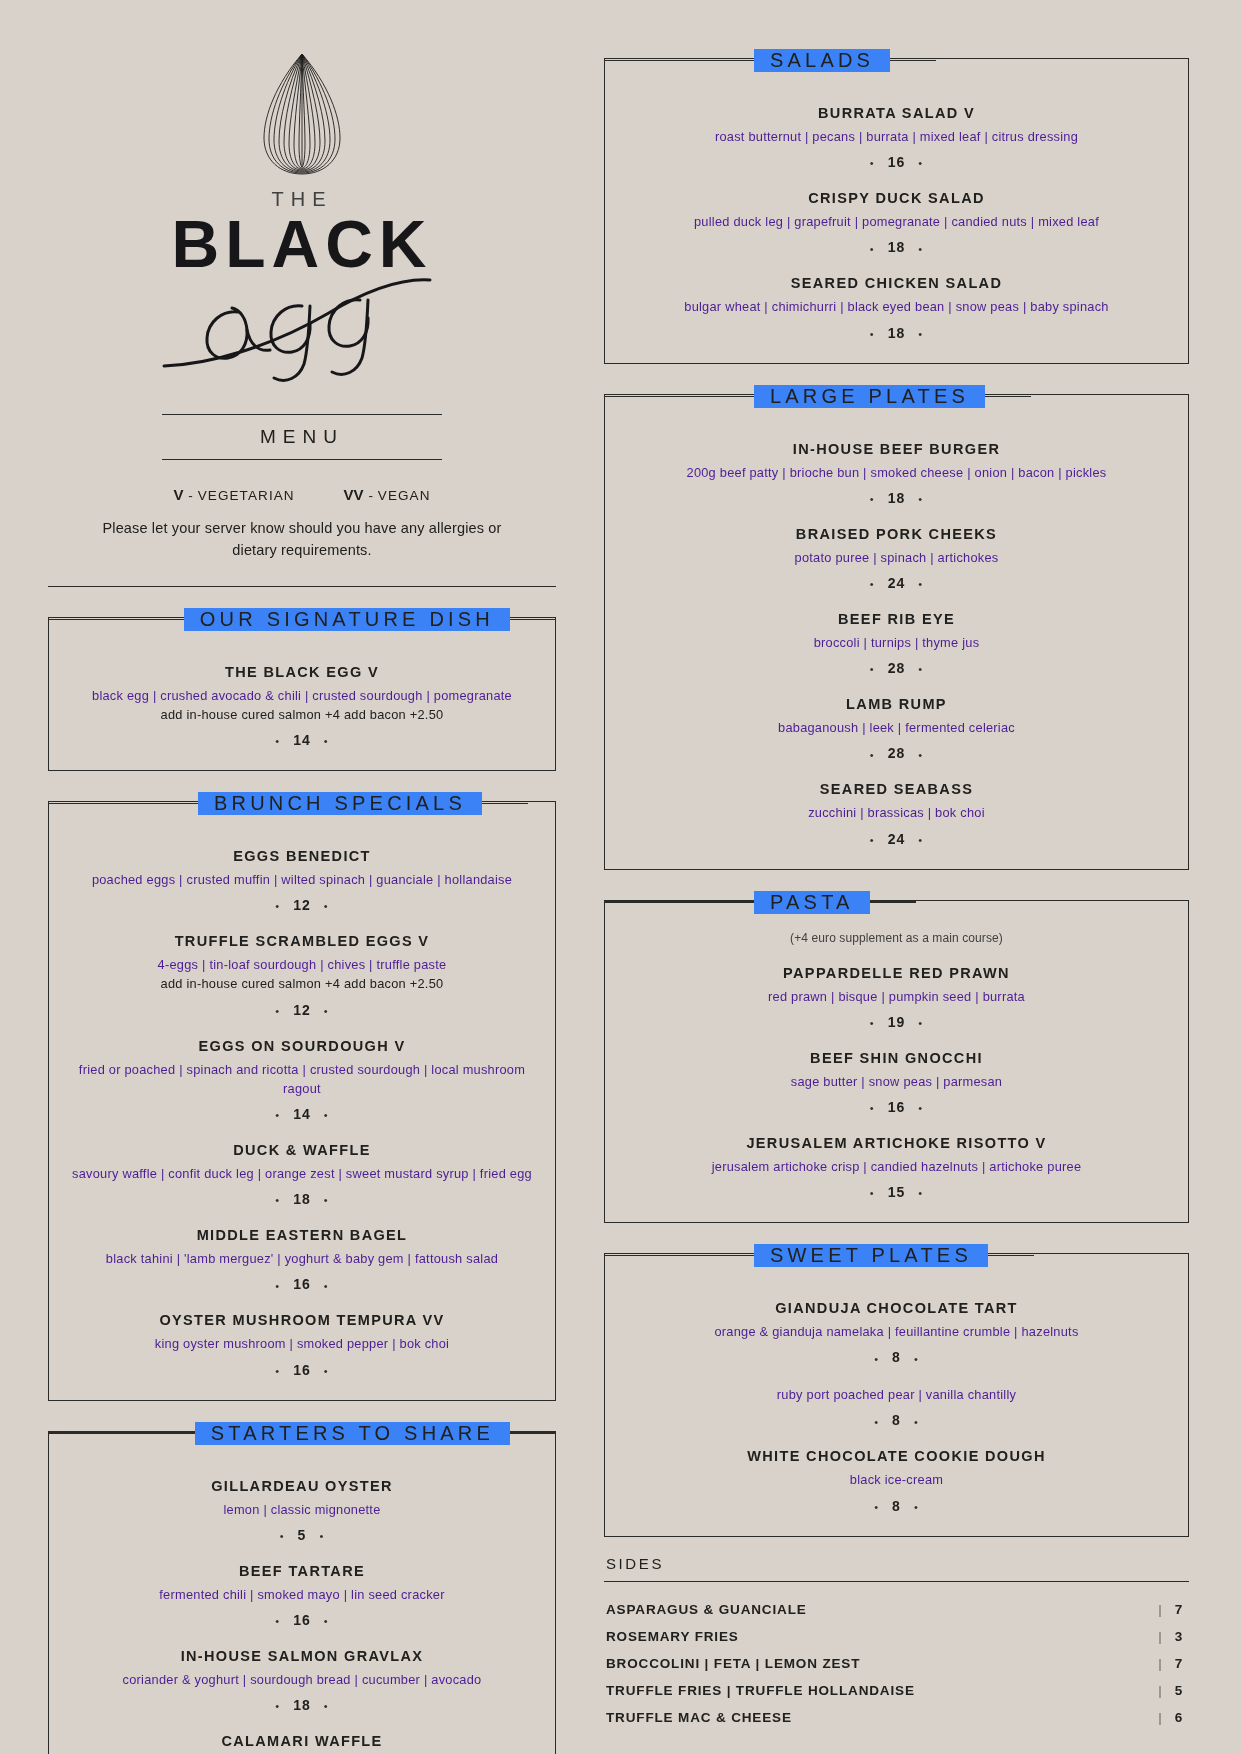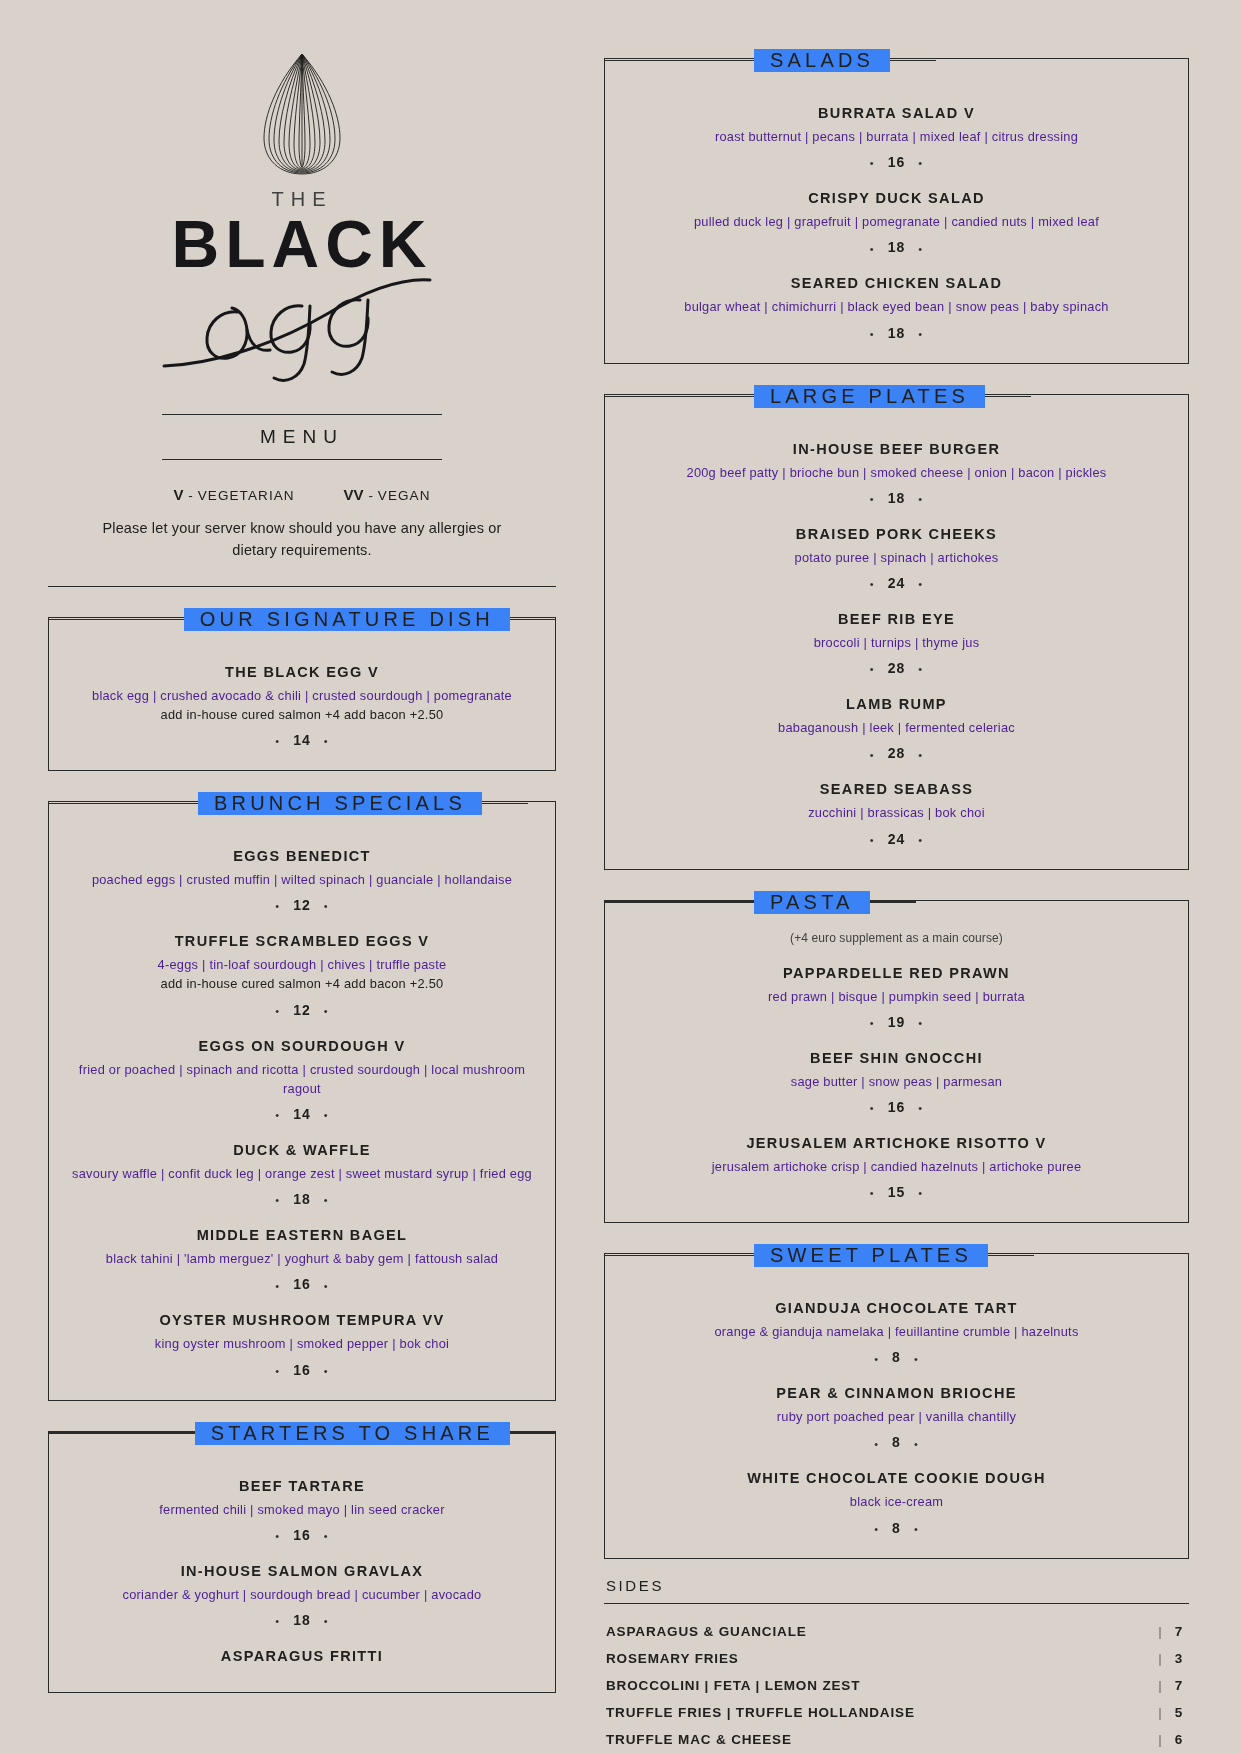--- a/index.html
+++ b/index.html
@@ -253,31 +253,36 @@
       </div>
     </div>
 
     <div class="section">
       <div class="section-head">
         <div class="rule l"></div>
         <div class="section-title">STARTERS TO SHARE</div>
         <div class="rule r"></div>
       </div>
       <div class="dish">
+        <div class="dish-name">GILLARDEAU OYSTER</div>
+        <div class="dish-desc">lemon | classic mignonette</div>
+        <div class="dish-price"><span class="dot">•</span><span>5</span><span class="dot">•</span></div>
+      </div>
+      <div class="dish">
         <div class="dish-name">BEEF TARTARE</div>
         <div class="dish-desc">fermented chili | smoked mayo | lin seed cracker</div>
         <div class="dish-price"><span class="dot">•</span><span>16</span><span class="dot">•</span></div>
       </div>
       <div class="dish">
         <div class="dish-name">IN-HOUSE SALMON GRAVLAX</div>
         <div class="dish-desc">coriander &amp; yoghurt | sourdough bread | cucumber | avocado</div>
         <div class="dish-price"><span class="dot">•</span><span>18</span><span class="dot">•</span></div>
       </div>
       <div class="dish">
-        <div class="dish-name">ASPARAGUS FRITTI</div>
+        <div class="dish-name">CALAMARI WAFFLE</div>
 
       </div>
 
     </div>
 
   </div>
 
   <div class="col-right">
 
     <div class="section" style="margin-top:22px">
@@ -365,21 +370,20 @@
         <div class="rule l"></div>
         <div class="section-title">SWEET PLATES</div>
         <div class="rule r"></div>
       </div>
       <div class="dish">
         <div class="dish-name">GIANDUJA CHOCOLATE TART</div>
         <div class="dish-desc">orange &amp; gianduja namelaka | feuillantine crumble | hazelnuts</div>
         <div class="dish-price"><span class="dot">•</span><span>8</span><span class="dot">•</span></div>
       </div>
       <div class="dish">
-        <div class="dish-name">PEAR &amp; CINNAMON BRIOCHE</div>
         <div class="dish-desc">ruby port poached pear | vanilla chantilly</div>
         <div class="dish-price"><span class="dot">•</span><span>8</span><span class="dot">•</span></div>
       </div>
       <div class="dish">
         <div class="dish-name">WHITE CHOCOLATE COOKIE DOUGH</div>
         <div class="dish-desc">black ice-cream</div>
         <div class="dish-price"><span class="dot">•</span><span>8</span><span class="dot">•</span></div>
       </div>
     </div>
 

